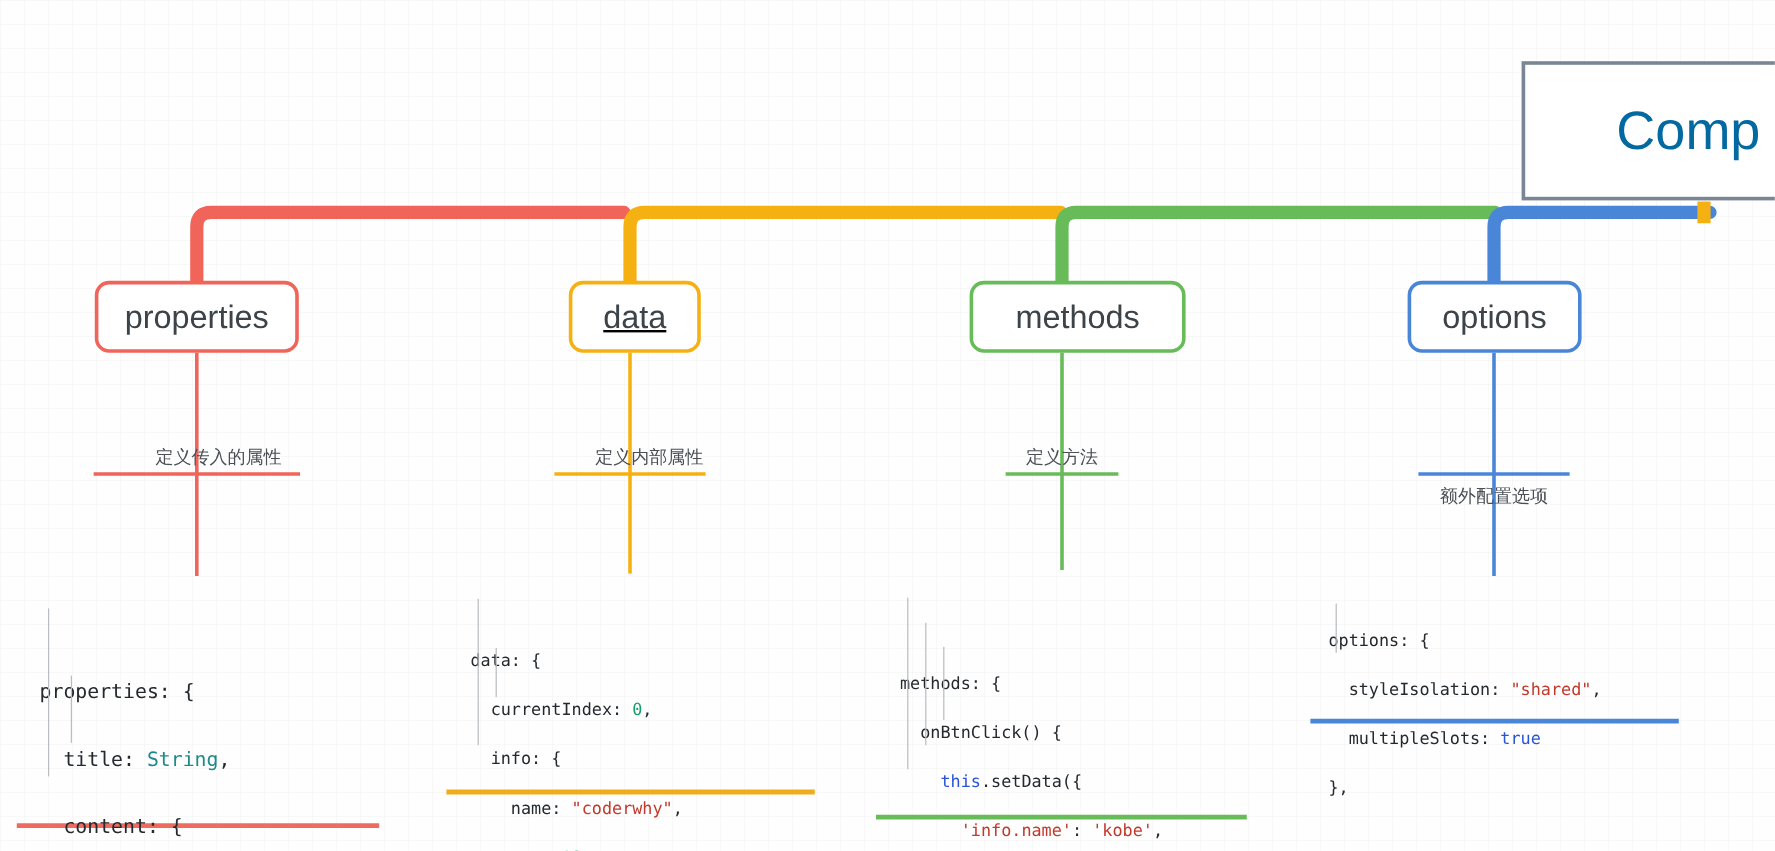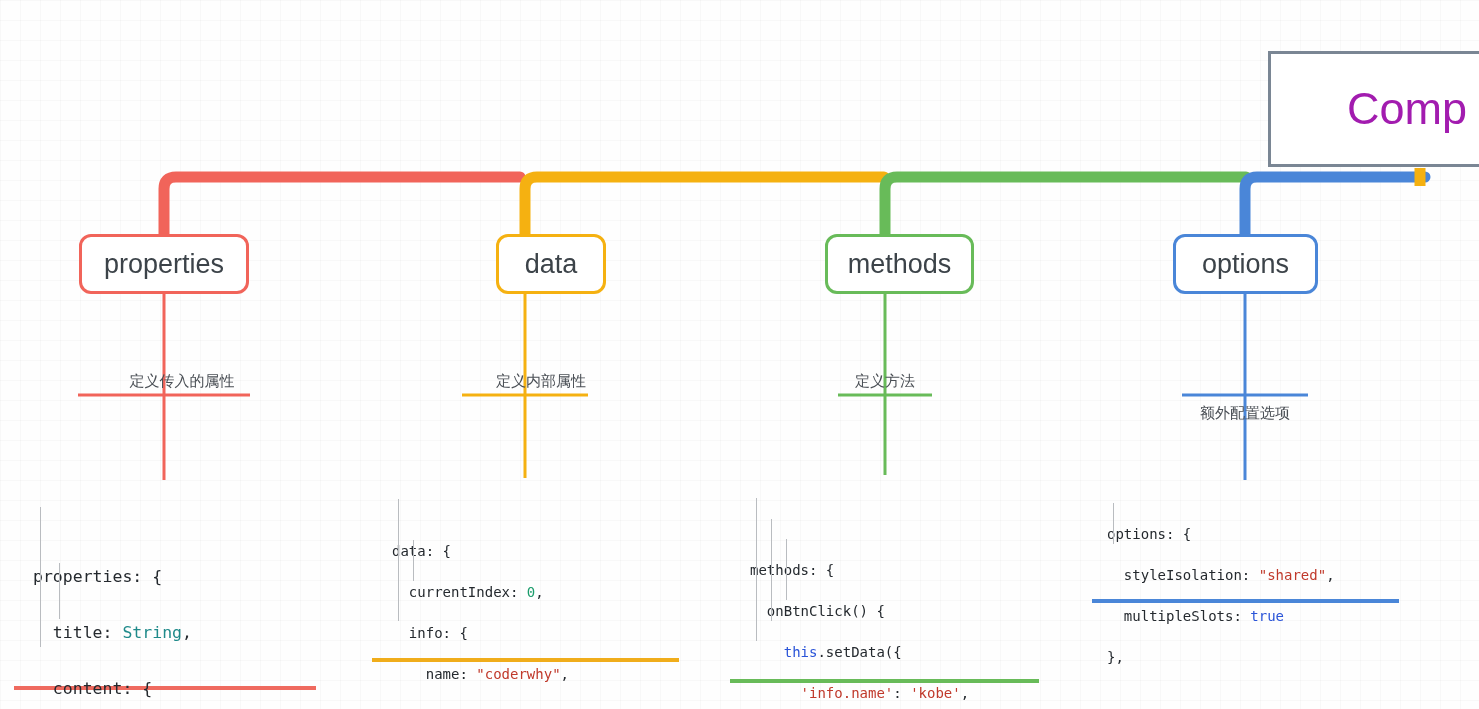--- a/index.html
+++ b/index.html
@@ -26,21 +26,21 @@
     position:absolute;
     left:1268px;top:51px;
     width:230px;height:116px;
     box-sizing:border-box;
     border:3px solid #7a8694;
     background:#ffffff;
     display:flex;align-items:center;justify-content:center;
   }
   .root-node .root-label{
     font-size:45px;
-    color:#a21caf;
+    color:#0369a1;
     white-space:nowrap;
     letter-spacing:0px;
     padding-left:48px;
   }
 
   
   .node{
     position:absolute;
     box-sizing:border-box;
     height:60px;
@@ -49,22 +49,22 @@
     background:#ffffff;
     display:flex;align-items:center;justify-content:center;
     top:234px;
   }
   .node .node-label{
     font-size:27px;
     color:#3c4349;
     white-space:nowrap;
   }
   .n-properties{left:79px;width:170px;border-color:#f1645a;}
-  .n-data{left:496px;width:110px;border-color:#f5b111;}
-  .n-methods{left:808px;width:149px;border-color:#68bb59;margin-left:17px;}
+  .n-data{left:474px;width:110px;border-color:#f5b111;text-decoration:underline;}
+  .n-methods{left:808px;width:180px;border-color:#68bb59;}
   .n-options{left:1173px;width:145px;border-color:#4a86d8;text-align:center;}
 
   
   .sublabel{
     position:absolute;
     font-size:15px;
     color:#4a4f55;
     white-space:nowrap;
     text-align:center;
     top:372px;

